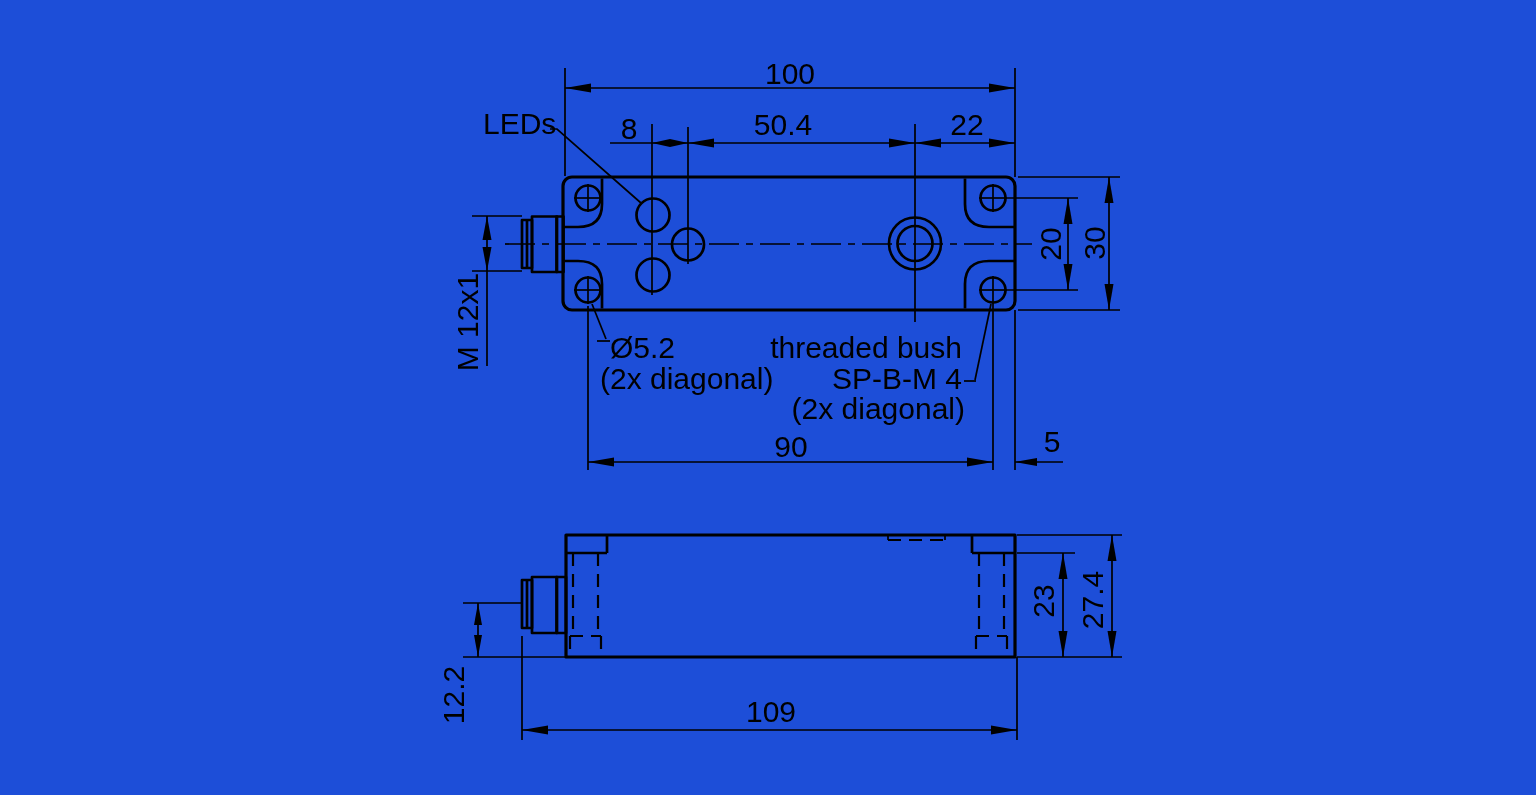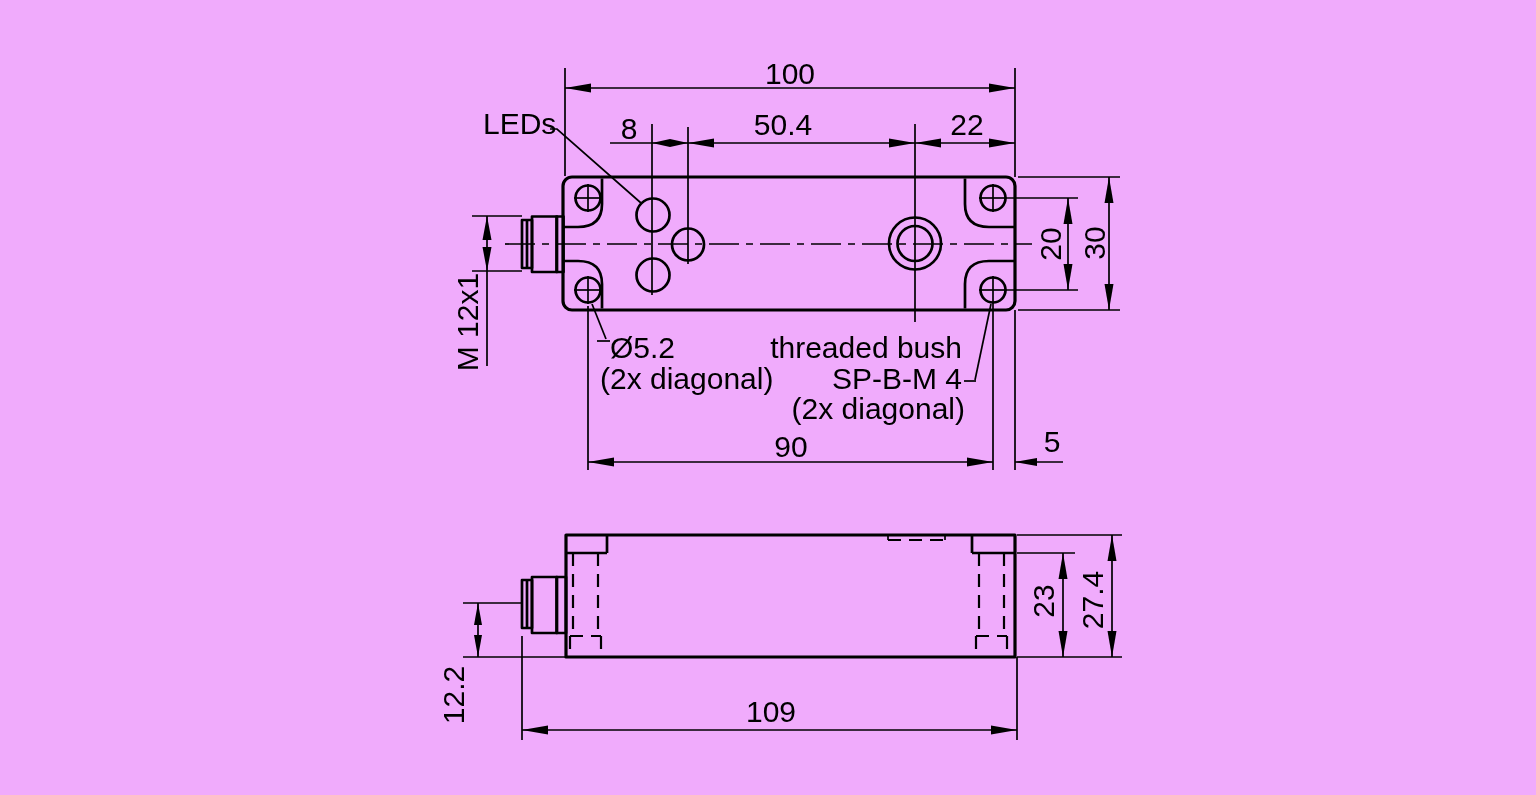--- a/index.html
+++ b/index.html
@@ -1,16 +1,16 @@
 <!DOCTYPE html>
 <html><head>
 <meta charset="utf-8">
 <style>
   html,body{margin:0;padding:0;background:#ffffff;}
-  .stage{position:relative;width:1536px;height:795px;background:#f0abfc;overflow:hidden;
+  .stage{position:relative;width:1536px;height:795px;background:#1d4ed8;overflow:hidden;
          font-family:"Liberation Sans", sans-serif;}
   svg{display:block;}
   .outline{fill:none;stroke:#000;stroke-width:3.2;stroke-linejoin:round;}
   .med{fill:none;stroke:#000;stroke-width:2.7;stroke-linejoin:round;}
   .thin{fill:none;stroke:#000;stroke-width:1.7;}
   .hidden-ln{fill:none;stroke:#000;stroke-width:2.2;stroke-dasharray:13 8;}
   .center-ln{fill:none;stroke:#000;stroke-width:1.7;stroke-dasharray:30 7 7 7;}
   .arrow{fill:#000;stroke:none;}
   .dim-text{font-size:30px;fill:#000;}
 </style>

